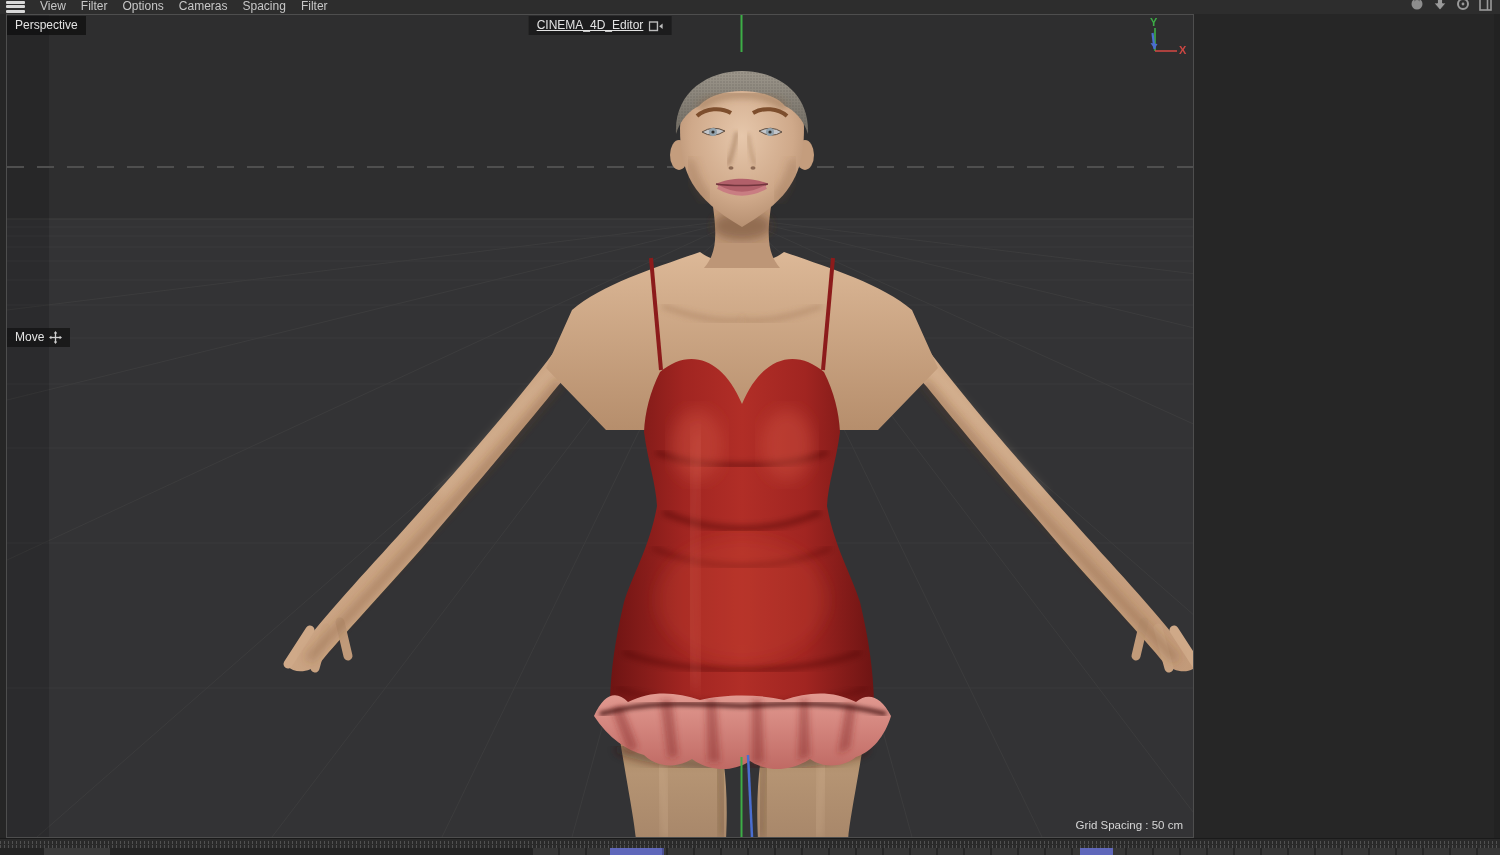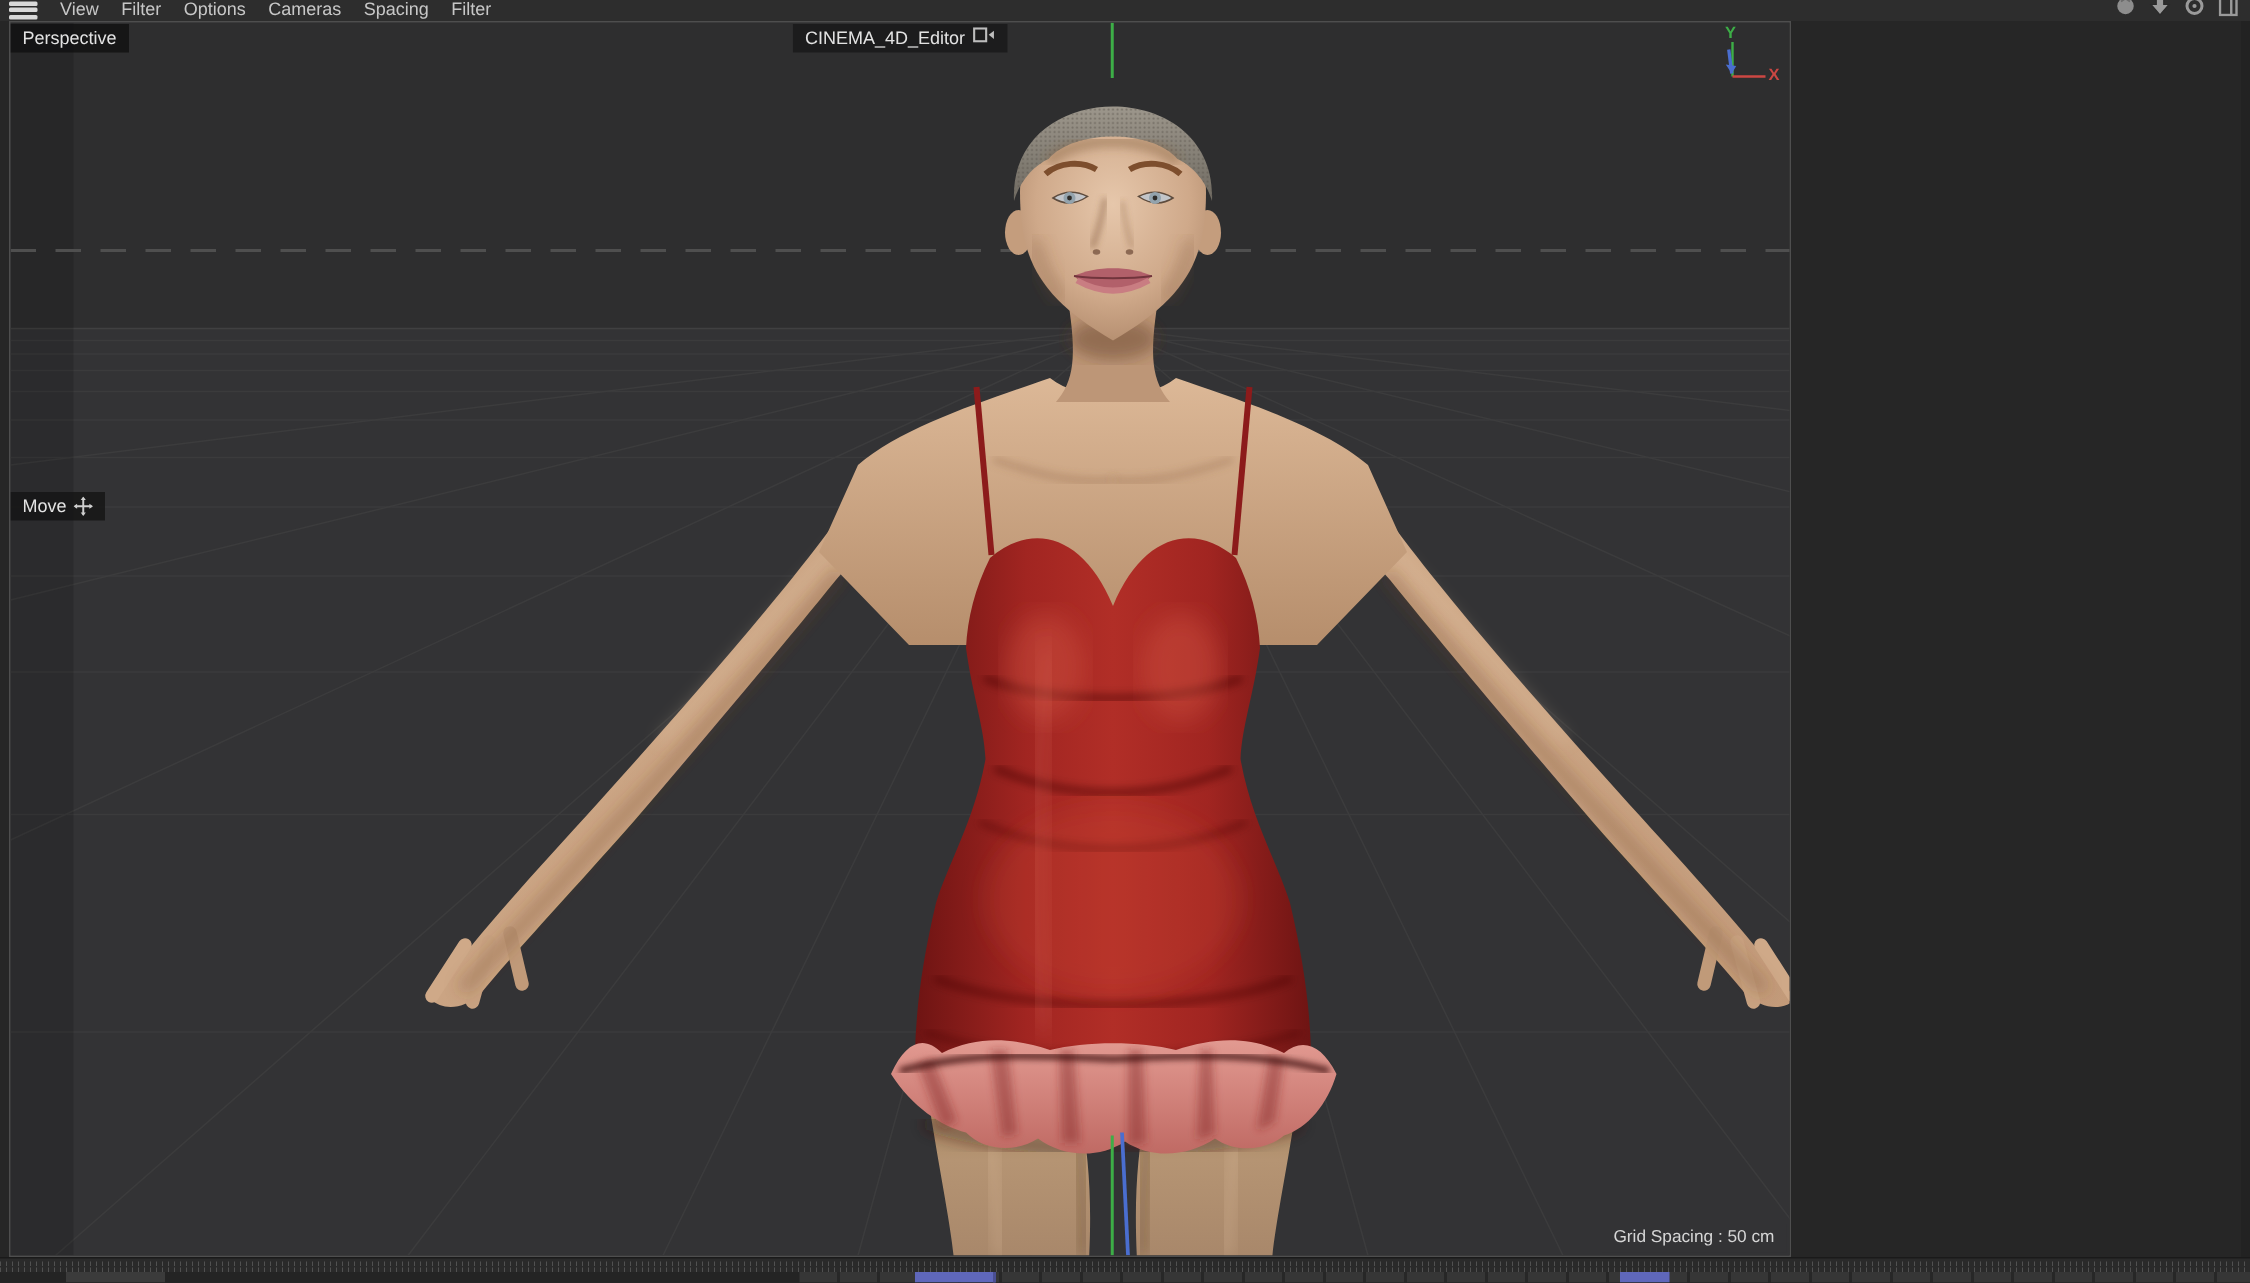--- a/index.html
+++ b/index.html
@@ -22,21 +22,21 @@
 
   
   .viewport { position:absolute; left:6px; top:14px; width:1188px; height:824px;
               border:1px solid #4e4e4e; background:#2e2e2f; overflow:hidden; z-index:10; }
   .scene { position:absolute; left:0; top:0; width:1486px; height:822px; }
 
   .chip { position:absolute; color:#e3e3e3; font-size:12px; line-height:14px;
           background:rgba(18,18,18,.85); padding:2px 8px 3px 8px; white-space:nowrap; z-index:12; }
   .chip-perspective { left:0; top:1px; }
   .chip-title { left:50%; top:1px; transform:translateX(-50%);
-                background:rgba(15,15,15,.55); display:flex; align-items:flex-start; gap:5px; }
+                background:rgba(15,15,15,.55); display:flex; align-items:flex-end; gap:5px;text-decoration:underline; }
   .chip-move { left:0; top:265px; background:rgba(20,20,20,.8);
                display:flex; align-items:center; gap:5px;margin-top:48px; }
   .chip-grid { right:2px; bottom:2px; background:#333335; color:#d6d6d6; font-size:11.5px; }
 
   .gizmo { position:absolute; right:2px; top:3px; width:52px; height:48px; z-index:12; }
   .gizmo .axis-label { position:absolute; font-size:11px; font-weight:bold; }
   .gizmo .y-label { left:11px; top:-2px; color:#3dae47; }
   .gizmo .x-label { left:40px; top:26px; color:#cc4743; }
 
   

